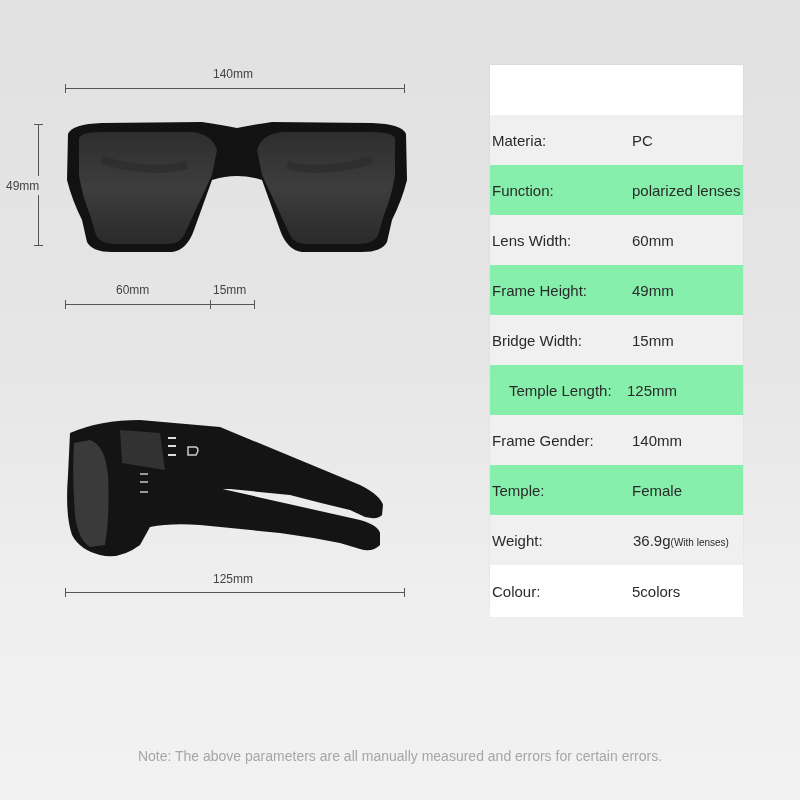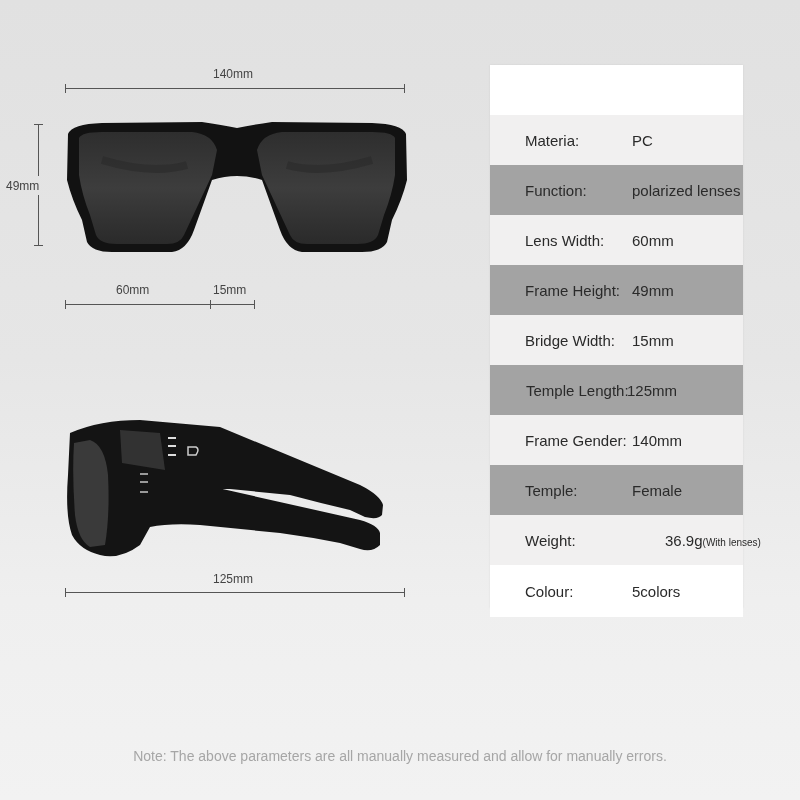--- a/index.html
+++ b/index.html
@@ -20,23 +20,23 @@
   .glasses-front { position:absolute; left:62px; top:120px; width:350px; height:135px; }
   .glasses-side { position:absolute; left:60px; top:415px; width:360px; height:150px; }
 
   .spec-table {
     position:absolute; left:490px; top:65px; width:253px; height:543px;
     background:#fff; box-shadow: 0 0 2px rgba(0,0,0,0.08);
   }
   .spec-header { height:50px; background:#fff; }
   .spec-row { height:50px; position:relative; display:flex; align-items:center; font-size:15px; color:#2a2a2a; }
   .spec-row.shaded { background:#f1f0f0; }
-  .spec-row.plain { background:#a3a3a3;padding-left:6px; }
+  .spec-row.plain { background:#86efac;padding-left:6px; }
   .spec-row.last { height:52px; background:#fff; }
-  .spec-label { position:absolute; left:35px; }
+  .spec-label { position:absolute; left:2px; }
   .spec-value { position:absolute; left:142px; white-space:nowrap;text-align:center; }
   .spec-value .small { font-size:10px; }
 
   .note {
     position:absolute; left:0; top:748px; width:800px; text-align:center;
     font-size:14px; color:#a6a6a6;
   }
 </style>
 </head>
 <body>
@@ -106,34 +106,34 @@
   </div>
   <div class="spec-row plain">
     <span class="spec-label">Frame Height:</span>
     <span class="spec-value">49mm</span>
   </div>
   <div class="spec-row shaded">
     <span class="spec-label">Bridge Width:</span>
     <span class="spec-value">15mm</span>
   </div>
   <div class="spec-row plain">
-    <span class="spec-label" style="left:36px;">Temple Length:</span>
+    <span class="spec-label" style="left:19px;">Temple Length:</span>
     <span class="spec-value" style="left:137px;">125mm</span>
   </div>
   <div class="spec-row shaded">
     <span class="spec-label">Frame Gender:</span>
     <span class="spec-value">140mm</span>
   </div>
   <div class="spec-row plain">
     <span class="spec-label">Temple:</span>
     <span class="spec-value">Female</span>
   </div>
   <div class="spec-row shaded">
     <span class="spec-label">Weight:</span>
-    <span class="spec-value" style="left:143px;margin-left:32px;"><span>36.9g</span><span class="small">(With lenses)</span></span>
+    <span class="spec-value" style="left:143px;"><span>36.9g</span><span class="small">(With lenses)</span></span>
   </div>
   <div class="spec-row last">
     <span class="spec-label">Colour:</span>
     <span class="spec-value">5colors</span>
   </div>
 </div>
 
-<div class="note">Note: The above parameters are all manually measured and allow for manually errors.</div>
+<div class="note">Note: The above parameters are all manually measured and errors for certain errors.</div>
 
 </body></html>

